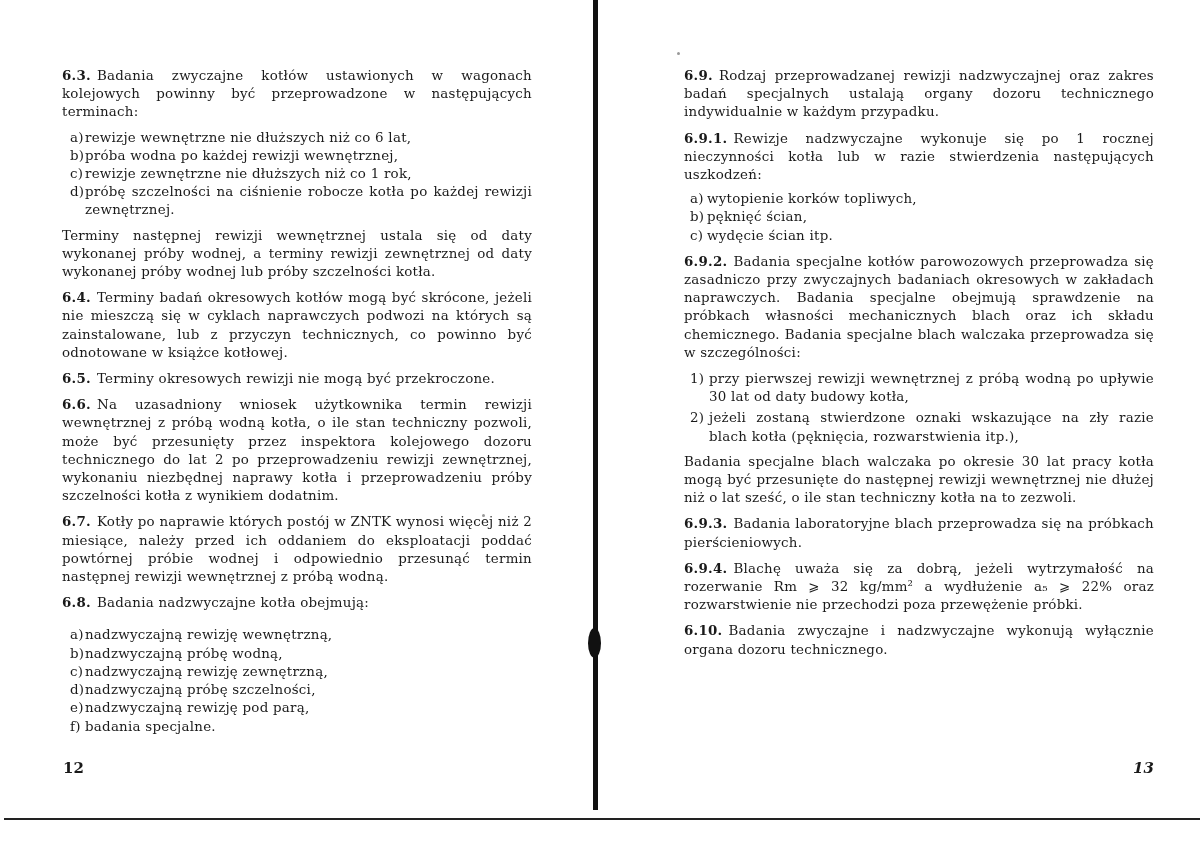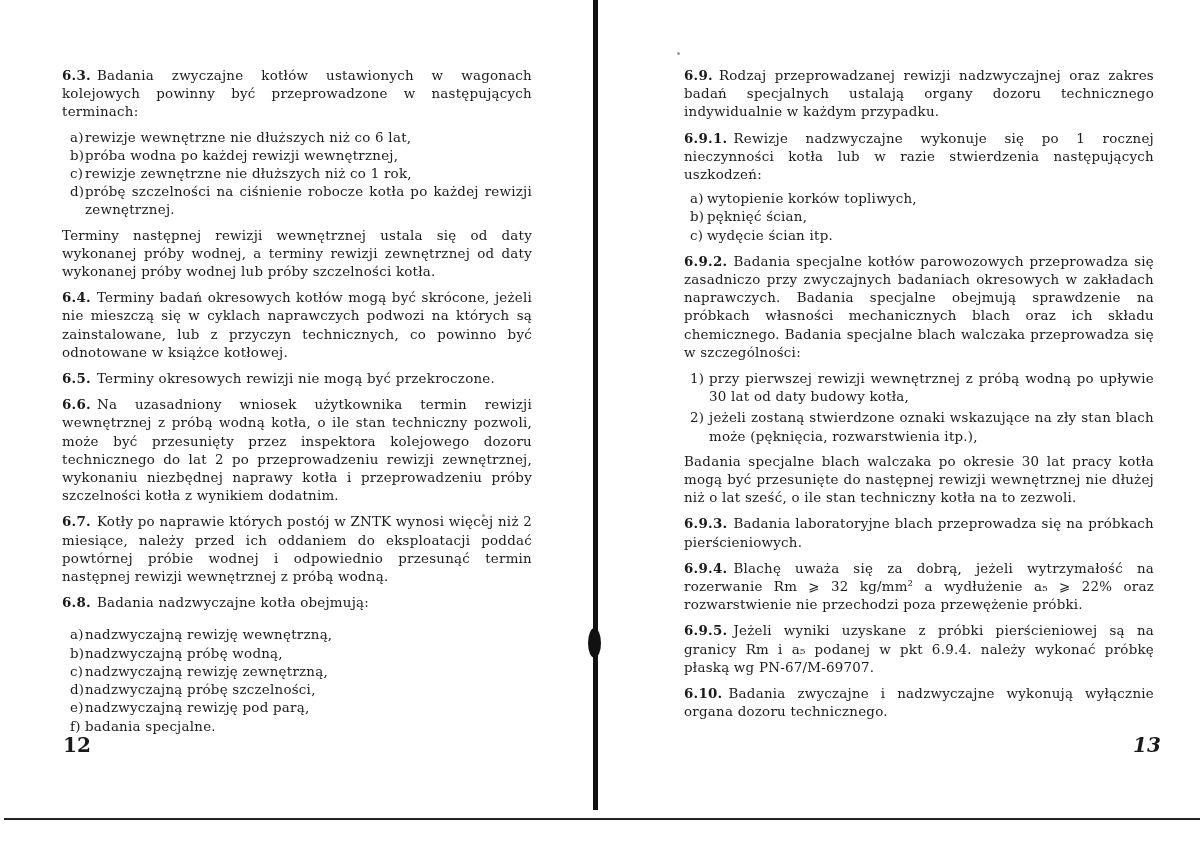--- a/index.html
+++ b/index.html
@@ -10,21 +10,21 @@
   .page.right { left:598px; width:602px; }
   .text-block { position:absolute; width:470px; font-size:13.4px; line-height:18.2px; letter-spacing:0.25px; }
   .left .text-block { left:62px; top:66px; }
   .para { margin:0 0 7px 0; text-align:justify; text-align-last:left; }
   .num { font-weight:bold; margin-right:6px; }
   .list { margin:3px 0 7px 0; padding:0; list-style:none; }
   .list li { position:relative; padding-left:23px; text-align:justify; margin:0; }
   .list.wide li { padding-left:25px; }
   .list li .mk { position:absolute; left:8px; top:0; }
   .list.right-list li .mk { left:6px; }
-  .pnum { position:absolute; top:733px; font-weight:bold; font-size:20px; font-family:"DejaVu Serif", serif; }
+  .pnum { position:absolute; top:759px; font-weight:bold; font-size:15px; font-family:"DejaVu Serif", serif; }
   .pnum.l { left:63px; }
   .pnum.r { left:1133px;font-style:italic; }
   .gutter { position:absolute; left:593px; top:0; width:5px; height:810px; background:#111; }
   .gutter-blob { position:absolute; left:588px; top:628px; width:13px; height:30px; background:#111; border-radius:50%; }
   .bottom-edge { position:absolute; left:4px; top:818px; width:1196px; height:2px; background:#222; }
   .speck { position:absolute; background:#999; border-radius:50%; }
 </style>
 </head>
 <body>
 
@@ -94,33 +94,30 @@
     <li><span class="mk">a)</span><span>wytopienie korków topliwych,</span></li>
     <li><span class="mk">b)</span><span>pęknięć ścian,</span></li>
     <li><span class="mk">c)</span><span>wydęcie ścian itp.</span></li>
   </ul>
 
   <p class="para" style="margin-bottom:8px">
     <span class="num">6.9.2.</span><span>Badania specjalne kotłów parowozowych przeprowadza się zasadniczo przy zwyczajnych badaniach okresowych w zakładach naprawczych. Badania specjalne obejmują sprawdzenie na próbkach własności mechanicznych blach oraz ich składu chemicznego. Badania specjalne blach walczaka przeprowadza się w szczególności:</span>
   </p>
   <ul class="list right-list wide">
     <li style="margin-bottom:3px"><span class="mk">1)</span><span>przy pierwszej rewizji wewnętrznej z próbą wodną po upływie 30 lat od daty budowy kotła,</span></li>
-    <li><span class="mk">2)</span><span>jeżeli zostaną stwierdzone oznaki wskazujące na zły stan blach może (pęknięcia, rozwarstwienia itp.),</span></li>
+    <li><span class="mk">2)</span><span>jeżeli zostaną stwierdzone oznaki wskazujące na zły razie blach kotła (pęknięcia, rozwarstwienia itp.),</span></li>
   </ul>
   <p class="para">Badania specjalne blach walczaka po okresie 30 lat pracy kotła mogą być przesunięte do następnej rewizji wewnętrznej nie dłużej niż o lat sześć, o ile stan techniczny kotła na to zezwoli.</p>
 
   <p class="para">
     <span class="num">6.9.3.</span><span>Badania laboratoryjne blach przeprowadza się na próbkach pierścieniowych.</span>
   </p>
 
   <p class="para">
     <span class="num">6.9.4.</span><span>Blachę uważa się za dobrą, jeżeli wytrzymałość na rozerwanie Rm ⩾ 32 kg/mm² a wydłużenie a₅ ⩾ 22% oraz rozwarstwienie nie przechodzi poza przewężenie próbki.</span>
   </p>
 
-  <p class="para">
-    <span class="num">6.9.5.</span><span>Jeżeli wyniki uzyskane z próbki pierścieniowej są na granicy Rm i a₅ podanej w pkt 6.9.4. należy wykonać próbkę płaską wg PN-67/M-69707.</span>
-  </p>
 
   <p class="para">
     <span class="num">6.10.</span><span>Badania zwyczajne i nadzwyczajne wykonują wyłącznie organa dozoru technicznego.</span>
   </p>
 </div>
 <div class="pnum r">13</div>
 
 </body></html>

